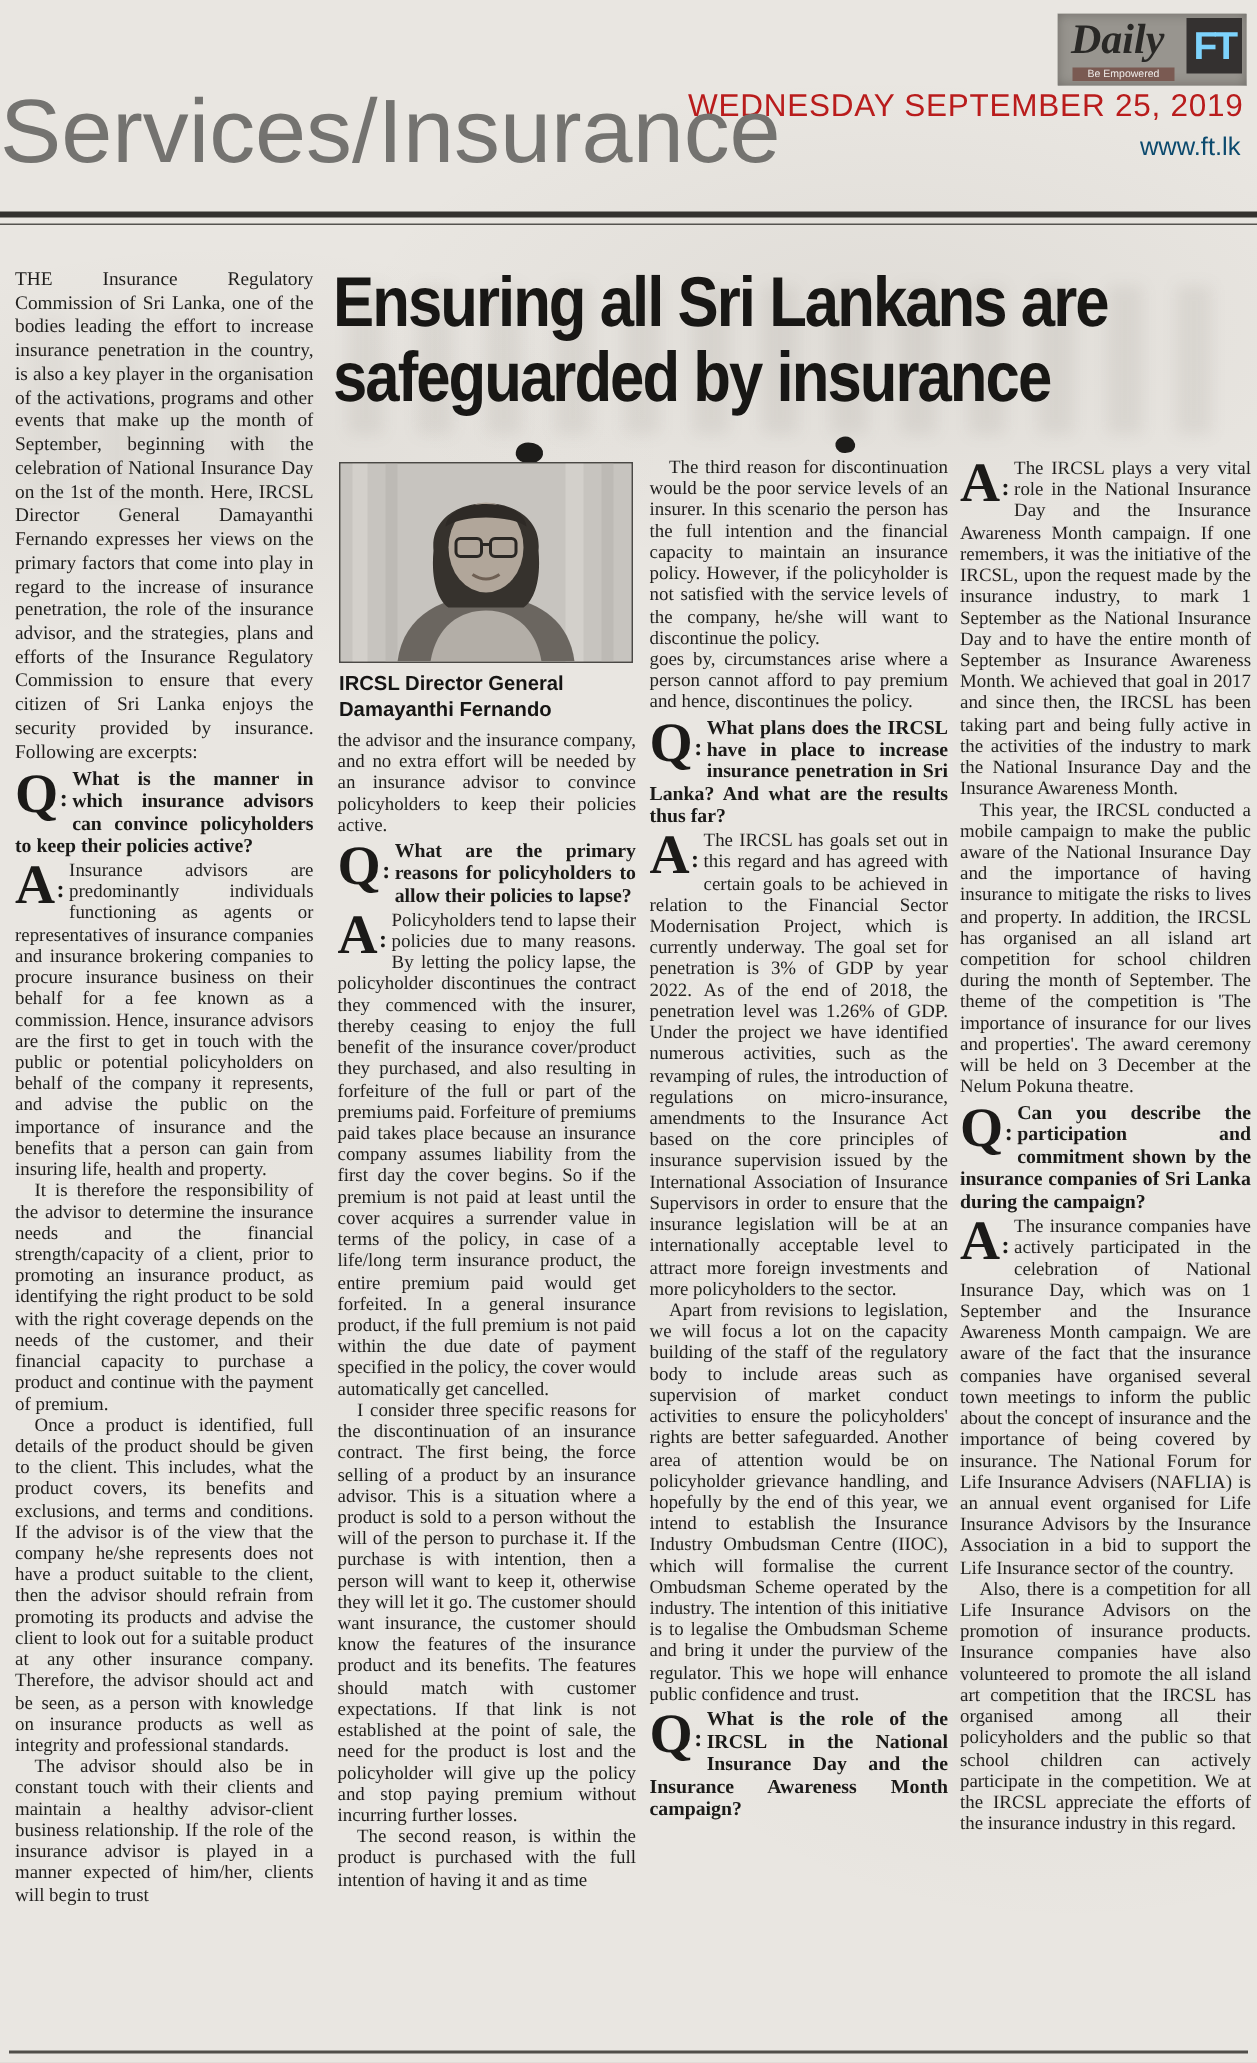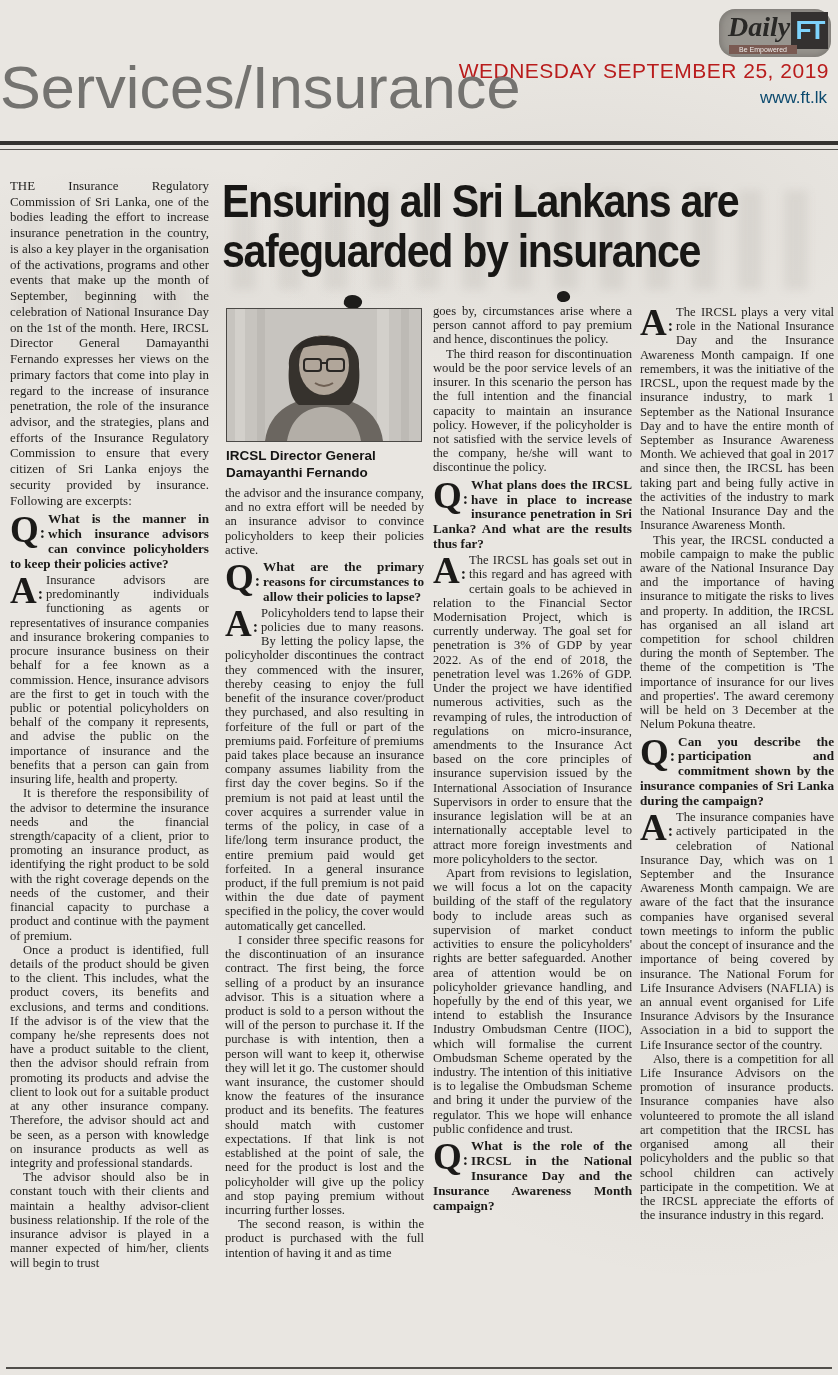--- a/index.html
+++ b/index.html
@@ -10,22 +10,22 @@
       radial-gradient(420px 200px at 18% 22%, rgba(110,104,95,.07), transparent 70%),
       radial-gradient(500px 240px at 70% 16%, rgba(110,104,95,.08), transparent 70%),
       radial-gradient(380px 300px at 40% 60%, rgba(120,114,104,.05), transparent 70%),
       radial-gradient(420px 260px at 85% 80%, rgba(120,114,104,.06), transparent 70%);}
   .bleed{position:absolute;pointer-events:none;filter:blur(5px);opacity:.55;
     background:repeating-linear-gradient(90deg, rgba(112,106,98,.18) 0 24px, transparent 24px 46px);}
   #bleed-headline{left:232px;top:190px;width:590px;height:100px;}
   #bleed-left{left:20px;top:210px;width:180px;height:120px;opacity:.3;}
 
   
-  .masthead{position:absolute;top:9px;right:7px;width:112px;height:48px;background:#98958f;
-            box-shadow:inset 0 0 8px rgba(40,38,34,.35);border-radius:16px;}
+  .masthead{position:absolute;top:9px;right:7px;width:126px;height:48px;background:#98958f;
+            box-shadow:inset 0 0 8px rgba(40,38,34,.35);}
   .m-daily{position:absolute;left:9px;top:2px;font-family:"Liberation Serif",serif;
            font-style:italic;font-weight:bold;font-size:28px;color:#292826;}
   .m-ft{position:absolute;right:3px;top:3px;width:37px;height:37px;background:#343130;
         color:#7dd3fc;font-family:"Liberation Sans",sans-serif;font-weight:bold;font-size:26px;
         display:flex;align-items:center;justify-content:center;letter-spacing:-2px;}
   .m-tag{position:absolute;left:10px;bottom:3px;width:68px;text-align:center;font-size:7px;
          font-family:"Liberation Sans",sans-serif;color:#efecea;background:#7a5a52;padding:1px 0;}
 
   .date-line{position:absolute;top:59px;right:9px;font-family:"Liberation Sans",sans-serif;
              font-size:21px;color:#b91c1c;letter-spacing:.5px;}
@@ -119,28 +119,28 @@
   <div class="col" id="col1">
       <div class="block intro">THE Insurance Regulatory Commission of Sri Lanka, one of the bodies leading the effort to increase insurance penetration in the country, is also a key player in the organisation of the activations, programs and other events that make up the month of September, beginning with the celebration of National Insurance Day on the 1st of the month. Here, IRCSL Director General Damayanthi Fernando expresses her views on the primary factors that come into play in regard to the increase of insurance penetration, the role of the insurance advisor, and the strategies, plans and efforts of the Insurance Regulatory Commission to ensure that every citizen of Sri Lanka enjoys the security provided by insurance. Following are excerpts:</div>
       <div class="block question"><span class="drop">Q<span class="dropc">:</span></span><span>What is the manner in which insurance advisors can convince policyholders to keep their policies active?</span></div>
       <div class="block answer"><span class="drop">A<span class="dropc">:</span></span><span>Insurance advisors are predominantly individuals functioning as agents or representatives of insurance companies and insurance brokering companies to procure insurance business on their behalf for a fee known as a commission. Hence, insurance advisors are the first to get in touch with the public or potential policyholders on behalf of the company it represents, and advise the public on the importance of insurance and the benefits that a person can gain from insuring life, health and property.</span></div>
       <div class="block para">It is therefore the responsibility of the advisor to determine the insurance needs and the financial strength/capacity of a client, prior to promoting an insurance product, as identifying the right product to be sold with the right coverage depends on the needs of the customer, and their financial capacity to purchase a product and continue with the payment of premium.</div>
       <div class="block para">Once a product is identified, full details of the product should be given to the client. This includes, what the product covers, its benefits and exclusions, and terms and conditions. If the advisor is of the view that the company he/she represents does not have a product suitable to the client, then the advisor should refrain from promoting its products and advise the client to look out for a suitable product at any other insurance company. Therefore, the advisor should act and be seen, as a person with knowledge on insurance products as well as integrity and professional standards.</div>
       <div class="block para">The advisor should also be in constant touch with their clients and maintain a healthy advisor-client business relationship. If the role of the insurance advisor is played in a manner expected of him/her, clients will begin to trust</div>
     </div>
   <div class="col" id="col2">
       <div class="block para-flush">the advisor and the insurance company, and no extra effort will be needed by an insurance advisor to convince policyholders to keep their policies active.</div>
-      <div class="block question"><span class="drop">Q<span class="dropc">:</span></span><span>What are the primary reasons for circumstances to allow their policies to lapse?</span></div>
+      <div class="block question"><span class="drop">Q<span class="dropc">:</span></span><span>What are the primary reasons for policyholders to allow their policies to lapse?</span></div>
       <div class="block answer"><span class="drop">A<span class="dropc">:</span></span><span>Policyholders tend to lapse their policies due to many reasons. By letting the policy lapse, the policyholder discontinues the contract they commenced with the insurer, thereby ceasing to enjoy the full benefit of the insurance cover/product they purchased, and also resulting in forfeiture of the full or part of the premiums paid. Forfeiture of premiums paid takes place because an insurance company assumes liability from the first day the cover begins. So if the premium is not paid at least until the cover acquires a surrender value in terms of the policy, in case of a life/long term insurance product, the entire premium paid would get forfeited. In a general insurance product, if the full premium is not paid within the due date of payment specified in the policy, the cover would automatically get cancelled.</span></div>
       <div class="block para">I consider three specific reasons for the discontinuation of an insurance contract. The first being, the force selling of a product by an insurance advisor. This is a situation where a product is sold to a person without the will of the person to purchase it. If the purchase is with intention, then a person will want to keep it, otherwise they will let it go. The customer should want insurance, the customer should know the features of the insurance product and its benefits. The features should match with customer expectations. If that link is not established at the point of sale, the need for the product is lost and the policyholder will give up the policy and stop paying premium without incurring further losses.</div>
       <div class="block para">The second reason, is within the product is purchased with the full intention of having it and as time</div>
     </div>
   <div class="col" id="col3">
+      <div class="block para">The third reason for discontinuation would be the poor service levels of an insurer. In this scenario the person has the full intention and the financial capacity to maintain an insurance policy. However, if the policyholder is not satisfied with the service levels of the company, he/she will want to discontinue the policy.</div>
       <div class="block para-flush">goes by, circumstances arise where a person cannot afford to pay premium and hence, discontinues the policy.</div>
-      <div class="block para">The third reason for discontinuation would be the poor service levels of an insurer. In this scenario the person has the full intention and the financial capacity to maintain an insurance policy. However, if the policyholder is not satisfied with the service levels of the company, he/she will want to discontinue the policy.</div>
       <div class="block question"><span class="drop">Q<span class="dropc">:</span></span><span>What plans does the IRCSL have in place to increase insurance penetration in Sri Lanka? And what are the results thus far?</span></div>
       <div class="block answer"><span class="drop">A<span class="dropc">:</span></span><span>The IRCSL has goals set out in this regard and has agreed with certain goals to be achieved in relation to the Financial Sector Modernisation Project, which is currently underway. The goal set for penetration is 3% of GDP by year 2022. As of the end of 2018, the penetration level was 1.26% of GDP. Under the project we have identified numerous activities, such as the revamping of rules, the introduction of regulations on micro-insurance, amendments to the Insurance Act based on the core principles of insurance supervision issued by the International Association of Insurance Supervisors in order to ensure that the insurance legislation will be at an internationally acceptable level to attract more foreign investments and more policyholders to the sector.</span></div>
       <div class="block para">Apart from revisions to legislation, we will focus a lot on the capacity building of the staff of the regulatory body to include areas such as supervision of market conduct activities to ensure the policyholders' rights are better safeguarded. Another area of attention would be on policyholder grievance handling, and hopefully by the end of this year, we intend to establish the Insurance Industry Ombudsman Centre (IIOC), which will formalise the current Ombudsman Scheme operated by the industry. The intention of this initiative is to legalise the Ombudsman Scheme and bring it under the purview of the regulator. This we hope will enhance public confidence and trust.</div>
       <div class="block question"><span class="drop">Q<span class="dropc">:</span></span><span>What is the role of the IRCSL in the National Insurance Day and the Insurance Awareness Month campaign?</span></div>
     </div>
   <div class="col" id="col4">
       <div class="block answer"><span class="drop">A<span class="dropc">:</span></span><span>The IRCSL plays a very vital role in the National Insurance Day and the Insurance Awareness Month campaign. If one remembers, it was the initiative of the IRCSL, upon the request made by the insurance industry, to mark 1 September as the National Insurance Day and to have the entire month of September as Insurance Awareness Month. We achieved that goal in 2017 and since then, the IRCSL has been taking part and being fully active in the activities of the industry to mark the National Insurance Day and the Insurance Awareness Month.</span></div>
       <div class="block para">This year, the IRCSL conducted a mobile campaign to make the public aware of the National Insurance Day and the importance of having insurance to mitigate the risks to lives and property. In addition, the IRCSL has organised an all island art competition for school children during the month of September. The theme of the competition is 'The importance of insurance for our lives and properties'. The award ceremony will be held on 3 December at the Nelum Pokuna theatre.</div>
       <div class="block question"><span class="drop">Q<span class="dropc">:</span></span><span>Can you describe the participation and commitment shown by the insurance companies of Sri Lanka during the campaign?</span></div>
       <div class="block answer"><span class="drop">A<span class="dropc">:</span></span><span>The insurance companies have actively participated in the celebration of National Insurance Day, which was on 1 September and the Insurance Awareness Month campaign. We are aware of the fact that the insurance companies have organised several town meetings to inform the public about the concept of insurance and the importance of being covered by insurance. The National Forum for Life Insurance Advisers (NAFLIA) is an annual event organised for Life Insurance Advisors by the Insurance Association in a bid to support the Life Insurance sector of the country.</span></div>

